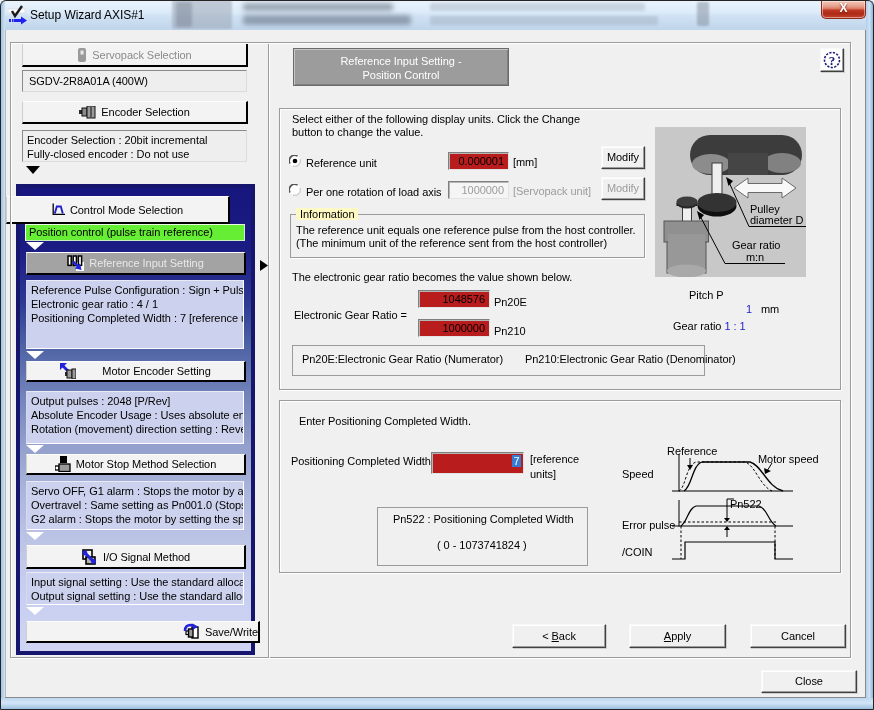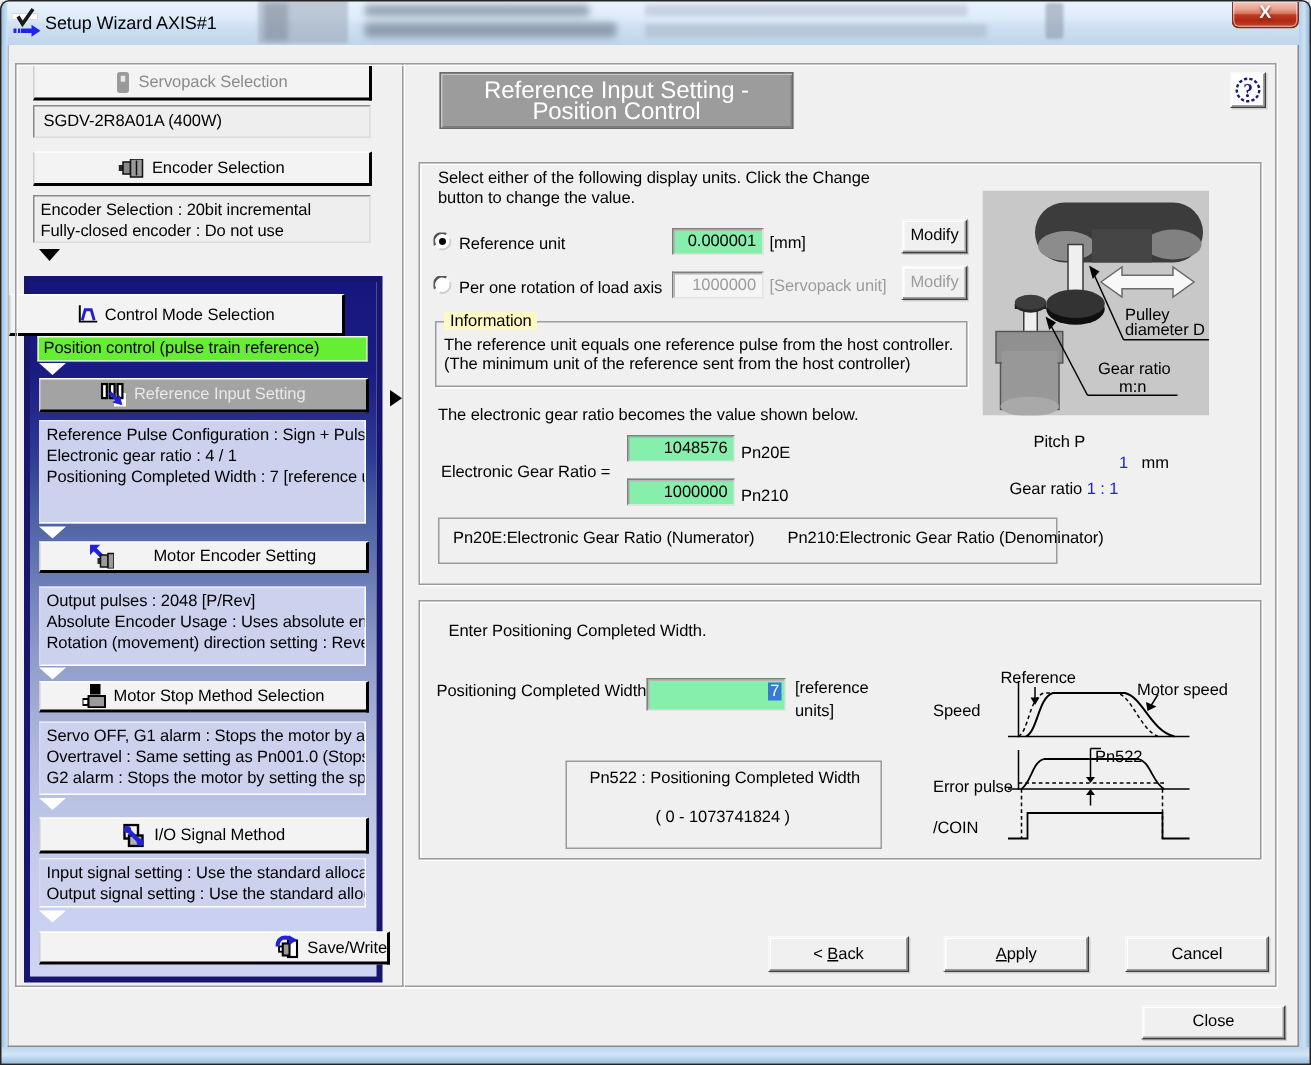--- a/index.html
+++ b/index.html
@@ -41,21 +41,21 @@
  border:1px solid;border-color:#e8eaf6 #fff #fff #d5d8ee;
  font-size:11px;color:#000;line-height:14px;padding:2px 0 0 4px;overflow:hidden;white-space:nowrap;}
 .tri-w{position:absolute;width:0;height:0;border-left:9px solid transparent;border-right:9px solid transparent;border-top:8px solid #fff;}
 .tri-b{position:absolute;width:0;height:0;border-left:7px solid transparent;border-right:7px solid transparent;border-top:8px solid #000;}
 
 .pbtn{position:absolute;background:#f0f0f0;box-sizing:border-box;
  border:1px solid;border-color:#f8f8f8 #404040 #404040 #f8f8f8;
  box-shadow:inset -1px -1px 0 #9d9d9d, inset 1px 1px 0 #ffffff, 1px 1px 0 #cfcfcf;
  font-size:11px;color:#000;text-align:center;}
 
-.edit{position:absolute;background:#86efac;box-sizing:border-box;
+.edit{position:absolute;background:#b91c1c;box-sizing:border-box;
  border:1px solid;border-color:#7f7f7f #e3e3e3 #e3e3e3 #7f7f7f;box-shadow:inset 1px 1px 0 #b5b5b5;
  font-size:11px;color:#000;text-align:right;}
 .gb{position:absolute;box-sizing:border-box;border:1px solid #9b9b9b;box-shadow:1px 1px 0 #fff, inset 1px 1px 0 #fff;}
 .txt{position:absolute;font-size:11px;color:#000;white-space:nowrap;}
 .grey{color:#9c9c9c;}
 .blue{color:#2222cc;}
 </style>
 </head>
 <body>
 <div id="win">
@@ -176,22 +176,22 @@
         <rect x="5.5" y="6" width="4.5" height="8" fill="#9a9a9a" stroke="#000" stroke-width="1.4"></rect>
         <path d="M2 8 C2 3.5 4.5 2 7.5 2 L10 2.4" stroke="#2222dd" stroke-width="2.6" fill="none"></path>
         <path d="M9.5 0.5 L15 3.5 L10 7 Z" fill="#2222dd"></path>
       </svg>
    <span>Save/Write</span>
  </div>
 
  <div class="abs" style="left:268px;top:42px;width:583px;height:616px;box-sizing:border-box;border:1px solid #9b9b9b;box-shadow:1px 1px 0 #fff, inset 1px 1px 0 #fff;"></div>
  <div class="abs" style="left:10px;top:42px;width:259px;height:616px;box-sizing:border-box;border:1px solid #9b9b9b;border-right:none;box-shadow:1px 1px 0 #fff, inset 1px 1px 0 #fff;"></div>
 
- <div class="abs" style="left:293px;top:48px;width:236px;height:38px;background:#9c9c9c;box-sizing:border-box;border:1px solid #6b6b6b;box-shadow:inset 1px 1px 0 #c6c6c6, inset -1px -1px 0 #7e7e7e;
-  color:#fff;font-size:16px;text-align:center;line-height:14px;padding-top:5px;">Reference Input Setting -<br>Position Control</div>
+ <div class="abs" style="left:293px;top:48px;width:216px;height:38px;background:#9c9c9c;box-sizing:border-box;border:1px solid #6b6b6b;box-shadow:inset 1px 1px 0 #c6c6c6, inset -1px -1px 0 #7e7e7e;
+  color:#fff;font-size:11px;text-align:center;line-height:14px;padding-top:5px;">Reference Input Setting -<br>Position Control</div>
 
  <div class="pbtn" style="left:820px;top:48px;width:24px;height:24px;background:#fff;"></div>
  <svg class="abs" style="left:823px;top:51px" width="18" height="18" viewBox="0 0 18 18">
   <circle cx="9" cy="9" r="7.5" fill="none" stroke="#1b1b77" stroke-width="1.6" stroke-dasharray="2.2 1.4"></circle>
   <text x="9" y="13.8" font-size="13" font-weight="bold" fill="#1b1b77" text-anchor="middle" font-family="Liberation Serif,serif">?</text>
  </svg>
 
  <div class="gb" style="left:279px;top:108px;width:562px;height:282px;"></div>
  <div class="txt" style="left:292px;top:113px;line-height:13px;">Select either of the following display units. Click the Change<br>button to change the value.</div>
 

